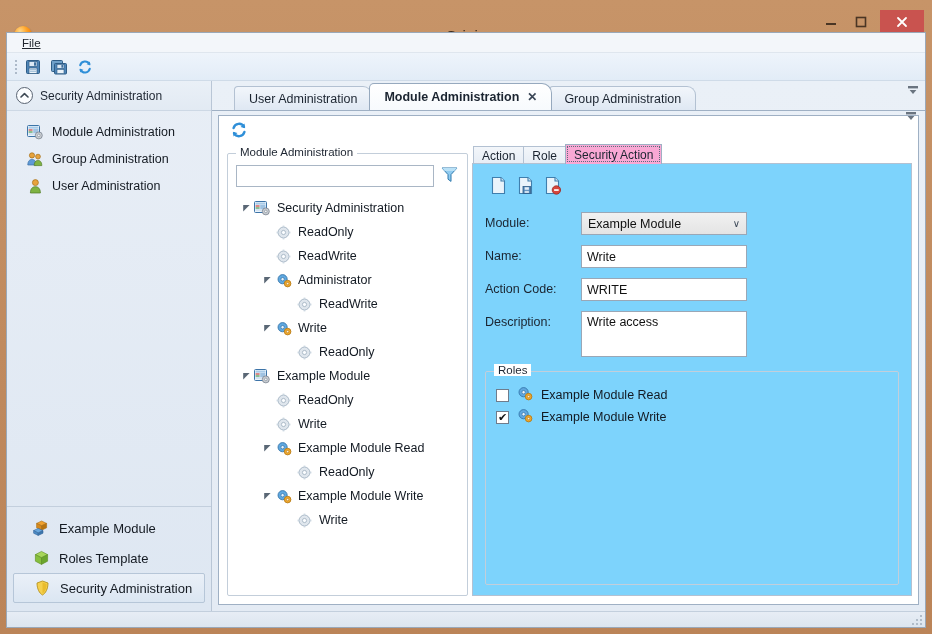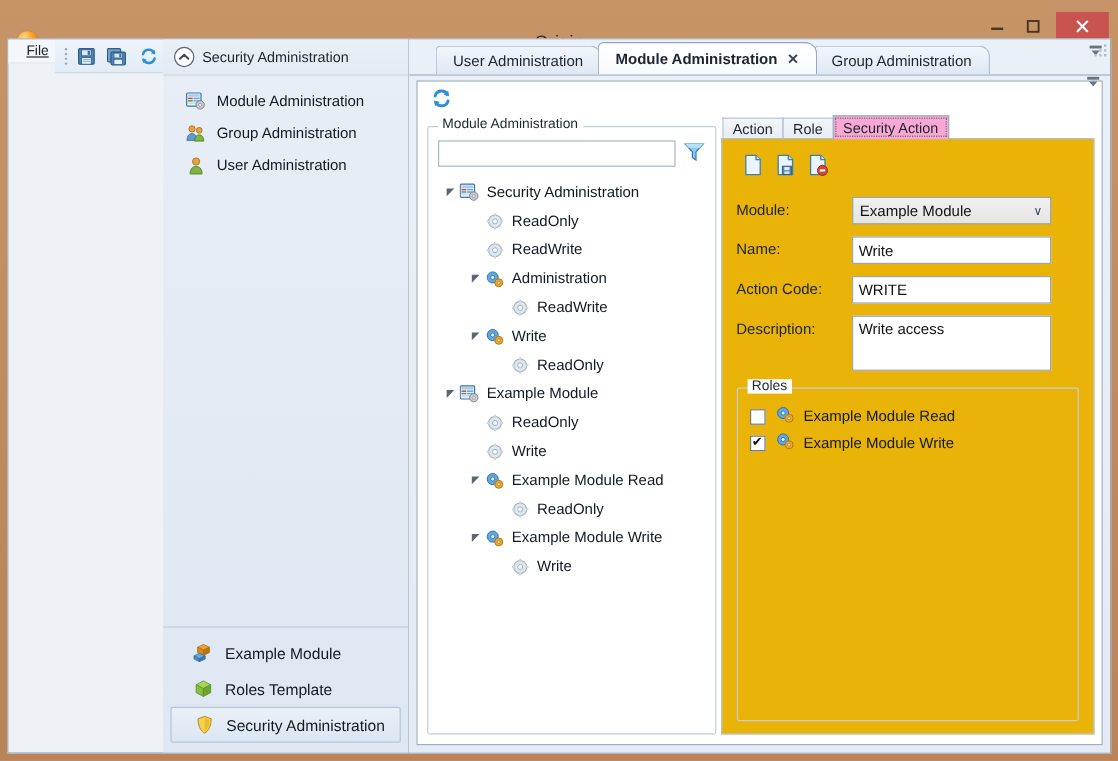--- a/index.html
+++ b/index.html
@@ -45,21 +45,21 @@
   .wc.close {
     width: 44px; height: 24px; background:#c9534f; color:#fff; margin-left: 4px; margin-right:2px;
     font-size: 13px;
   }
 
   
   #client {
     position: absolute; left:6px; right:6px; top:32px; bottom:6px;
     background:#eef2f7;
     border:1px solid #9aa8b8;
-    display:flex; flex-direction:row;
+    display:flex; flex-direction:column;
   }
 
   
   #menubar {
     height: 20px; background:#f3f6fa; border-bottom:1px solid #dfe6ee;
     display:flex; align-items:center; padding-left:10px;
   }
   #menubar .mi { font-size:11.5px; color:#20262e; padding: 1px 5px; }
   #menubar .mi u { text-decoration: underline; }
 
@@ -173,21 +173,21 @@
   .itab {
     height:18px; display:flex;align-items:center; padding:0 8px; font-size:12px;
     background: linear-gradient(180deg,#f3f6fa 0%,#e6edf5 100%);
     border:1px solid #b3c1d2; border-bottom:none; color:#1b2430; margin-right:-1px;
   }
   .itab.active {
     height:20px; background:#f9a8d4; border-color:#9fb0c4;
     outline:1px dotted #5d6b7c; outline-offset:-3px; z-index:2;
   }
   #detail-body {
-    flex:1; border:1px solid #b3c1d2; background:#eab308; margin-top:-1px;
+    flex:1; border:1px solid #b3c1d2; background:#7dd3fc; margin-top:-1px;
     padding: 10px 12px 10px 12px; display:flex; flex-direction:column; min-height:0;
   }
   #detail-toolbar { display:flex; align-items:center; gap:8px; height:26px; padding-left:4px; }
 
   #form { margin-top:12px; }
   .frow { display:flex; align-items:flex-start; margin-bottom:10px; }
   .flabel { width:96px; flex:0 0 96px; font-size:12.5px; color:#1b2430; padding-top:4px; }
   .fctl { flex:1; max-width:166px; }
   .f-select {
     height:23px; border:1px solid #9aa7b6; background:linear-gradient(180deg,#f1f1f1 0%,#e4e4e4 100%);
@@ -496,21 +496,21 @@
                       </svg>
                     </span>
                     <span class="ico">
                       <svg width="16" height="15" viewBox="0 0 16 15">
                         <circle cx="6.6" cy="6.2" r="4.6" fill="#5fa8e0" stroke="#2f6fa3" stroke-width=".8"></circle>
                         <circle cx="6.6" cy="6.2" r="1.7" fill="#eaf4fb" stroke="#2f6fa3" stroke-width=".7"></circle>
                         <circle cx="11.6" cy="10.6" r="3.3" fill="#f0a92e" stroke="#b3740d" stroke-width=".8"></circle>
                         <circle cx="11.6" cy="10.6" r="1.2" fill="#fdf3dd" stroke="#b3740d" stroke-width=".6"></circle>
                       </svg>
                     </span>
-                    <span class="tlbl">Administration</span>
+                    <span class="tlbl">Administrator</span>
                   </div>
                   <div class="tnode" style="padding-left: 46px;">
                     <span class="arrow"></span>
                     <span class="ico">
                       <svg width="15" height="15" viewBox="0 0 15 15">
                         <circle cx="7.5" cy="7.5" r="5.4" fill="#dfe6ed" stroke="#9fb0bf" stroke-width=".9"></circle>
                         <circle cx="7.5" cy="7.5" r="2.1" fill="#fbfdff" stroke="#9fb0bf" stroke-width=".8"></circle>
                         <g fill="#cbd6e0">
                           <rect x="6.6" y="0.6" width="1.8" height="2.3"></rect>
                           <rect x="6.6" y="12.1" width="1.8" height="2.3"></rect>

